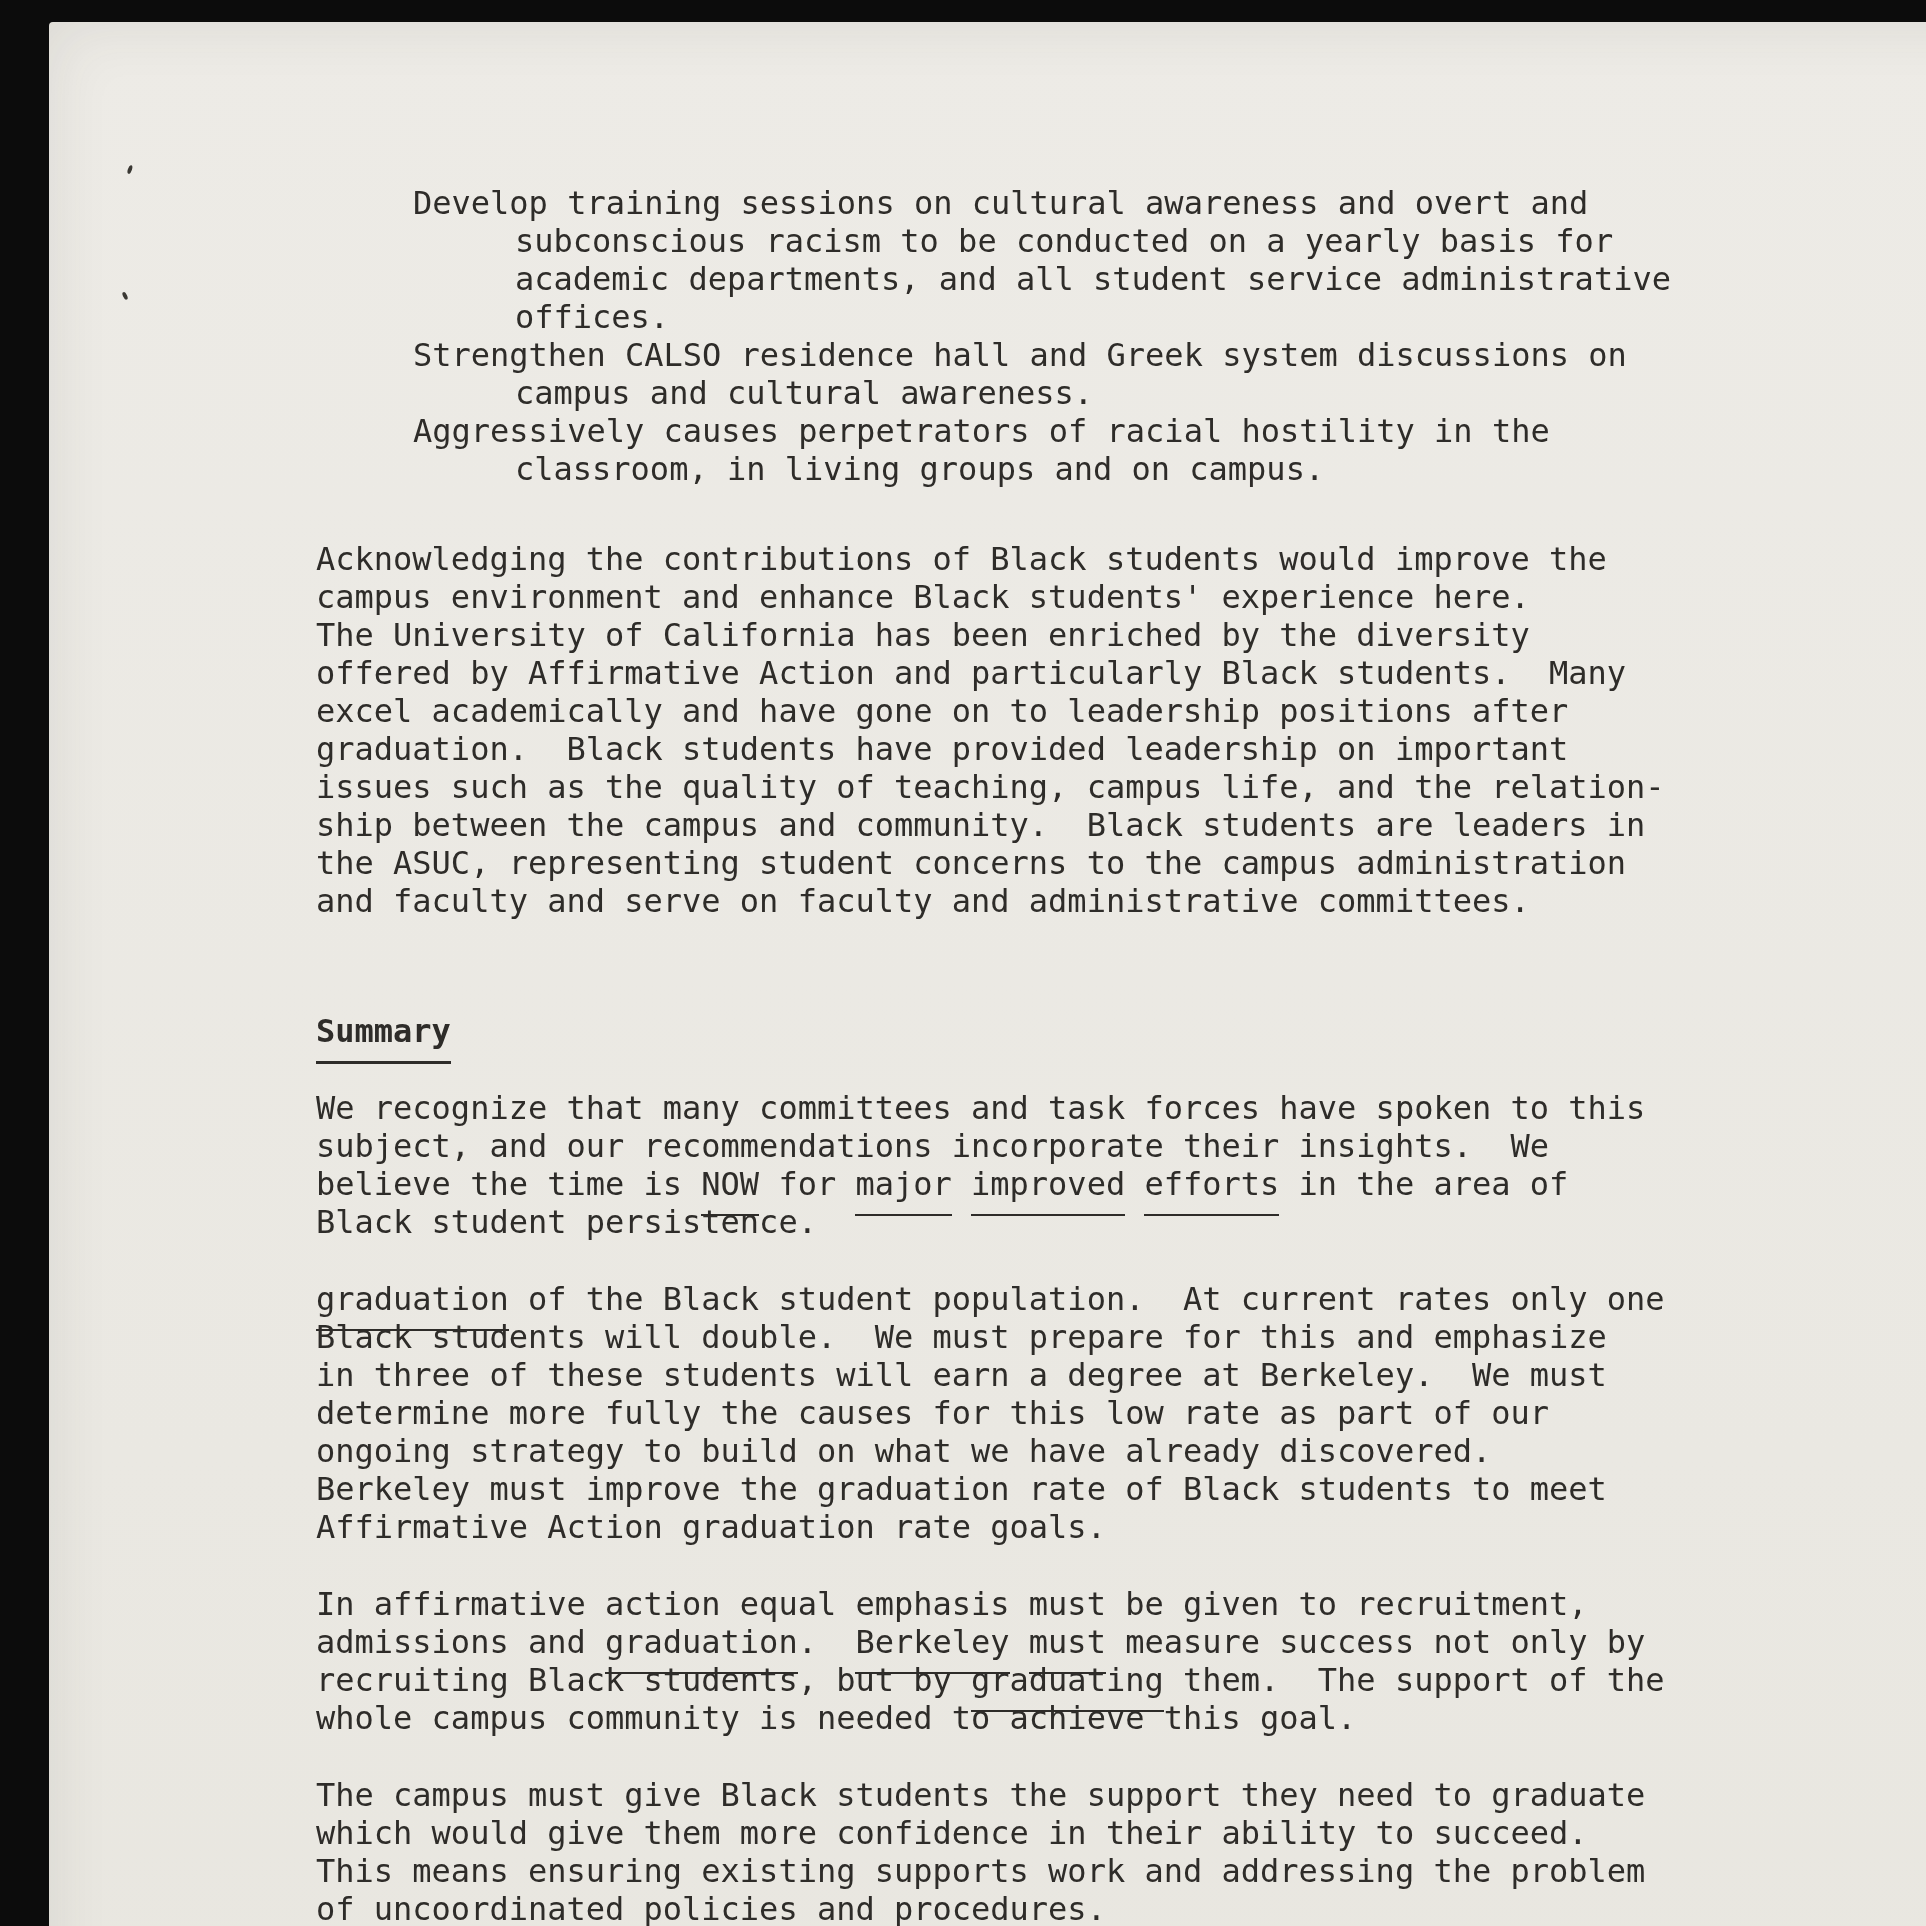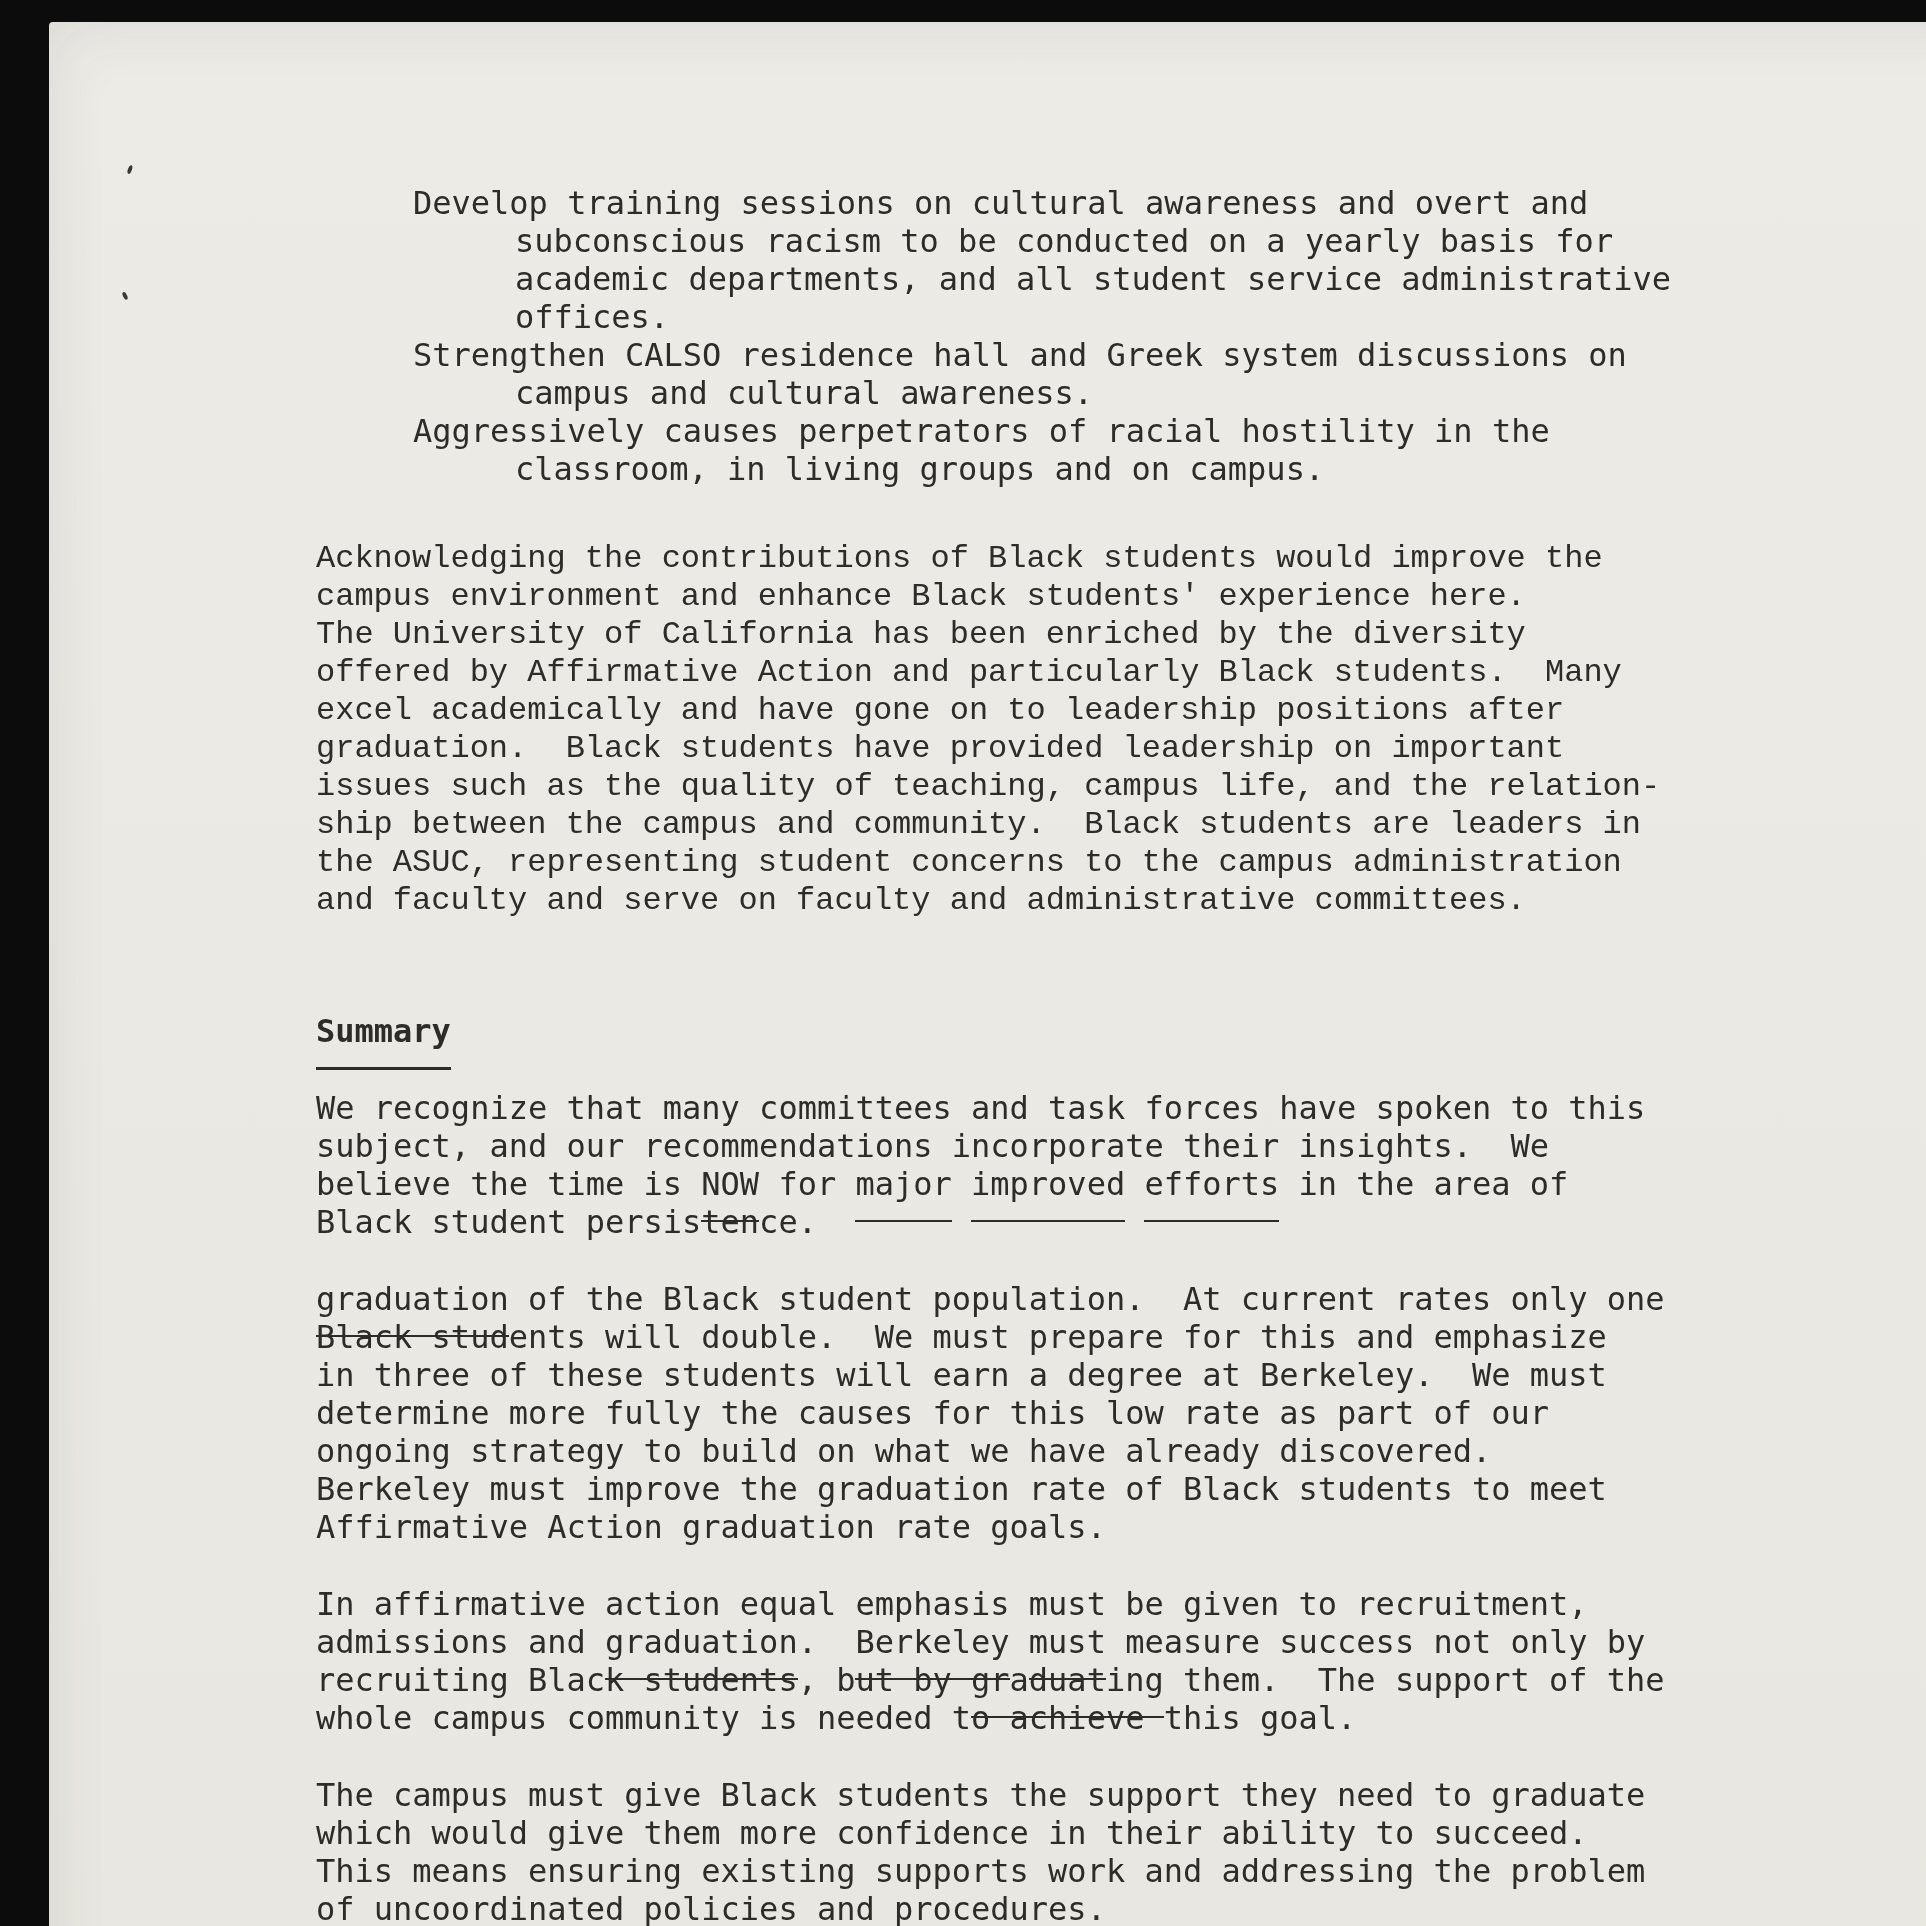--- a/index.html
+++ b/index.html
@@ -34,28 +34,28 @@
     font-weight: 500;
     color: #2e2c29;
     letter-spacing: 0;
   }
   .line {
     white-space: pre;
   }
   .block.paragraph { margin-top: 39px; }
   .block.hang { margin-top: 0; }
   .block:first-child { margin-top: 0; }
-  .block.hang + .block.paragraph { margin-top: 52px; font-family: Liberation Mono, monospace; }
+  .block.hang + .block.paragraph { margin-top: 52px; }
   .block.heading { margin-top: 92px; font-weight: 700; }
   .block.heading + .block.paragraph { }
   .hang .line.first { padding-left: 97px; }
   .hang .line.cont  { padding-left: 199px; }
   .u {
     border-bottom: 2.3px solid currentColor;
-    padding-bottom: 17px;
+    padding-bottom: 11px;
   }
   .heading .u { border-bottom-width: 3.1px; }
   .speck {
     position: absolute;
     background: #3a3833;
     border-radius: 50%;
   }
   .speck-1 { left: 79px; top: 143px; width: 3.9px; height: 8.5px; transform: rotate(18deg); }
   .speck-2 { left: 74px; top: 270px; width: 3.5px;  height: 7.7px; transform: rotate(-25deg); }
 </style>

